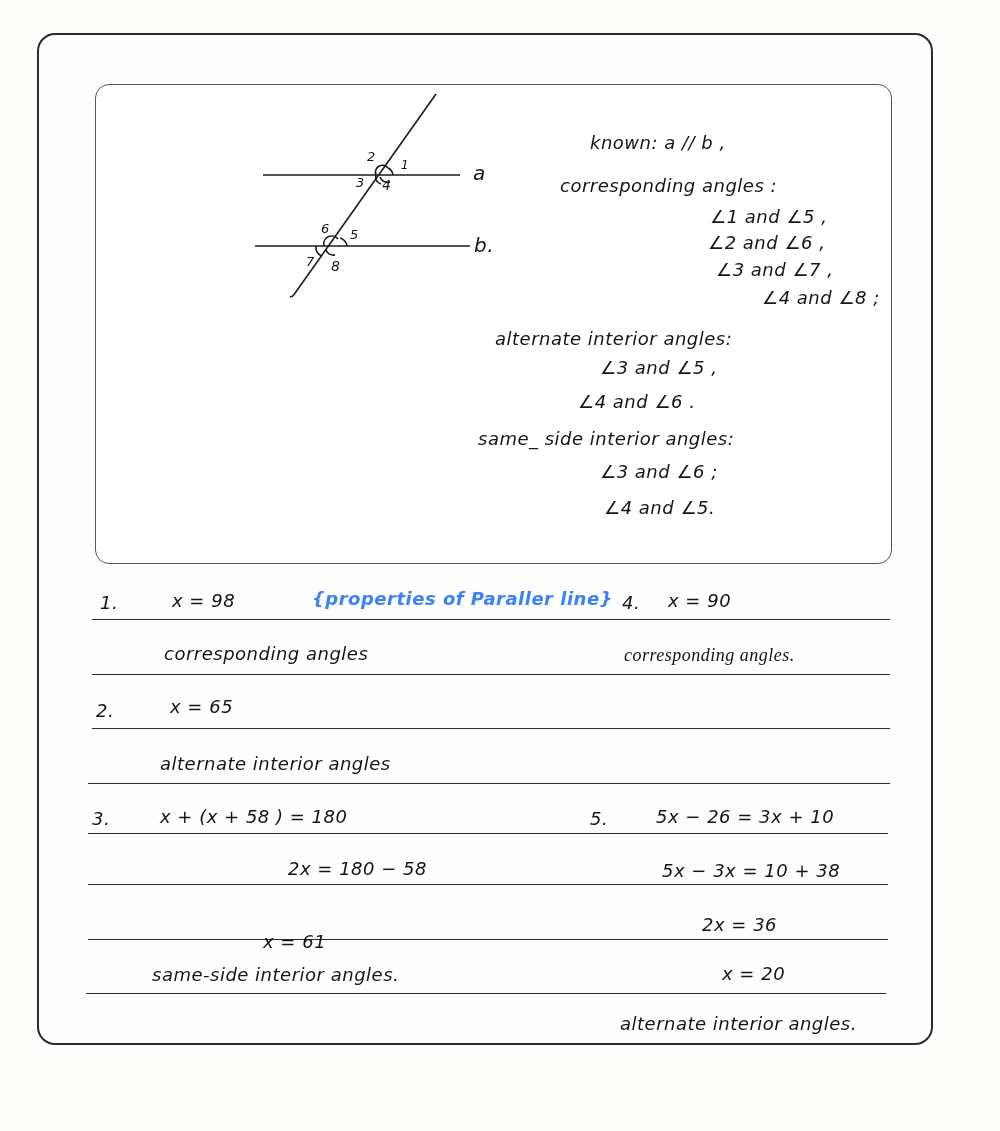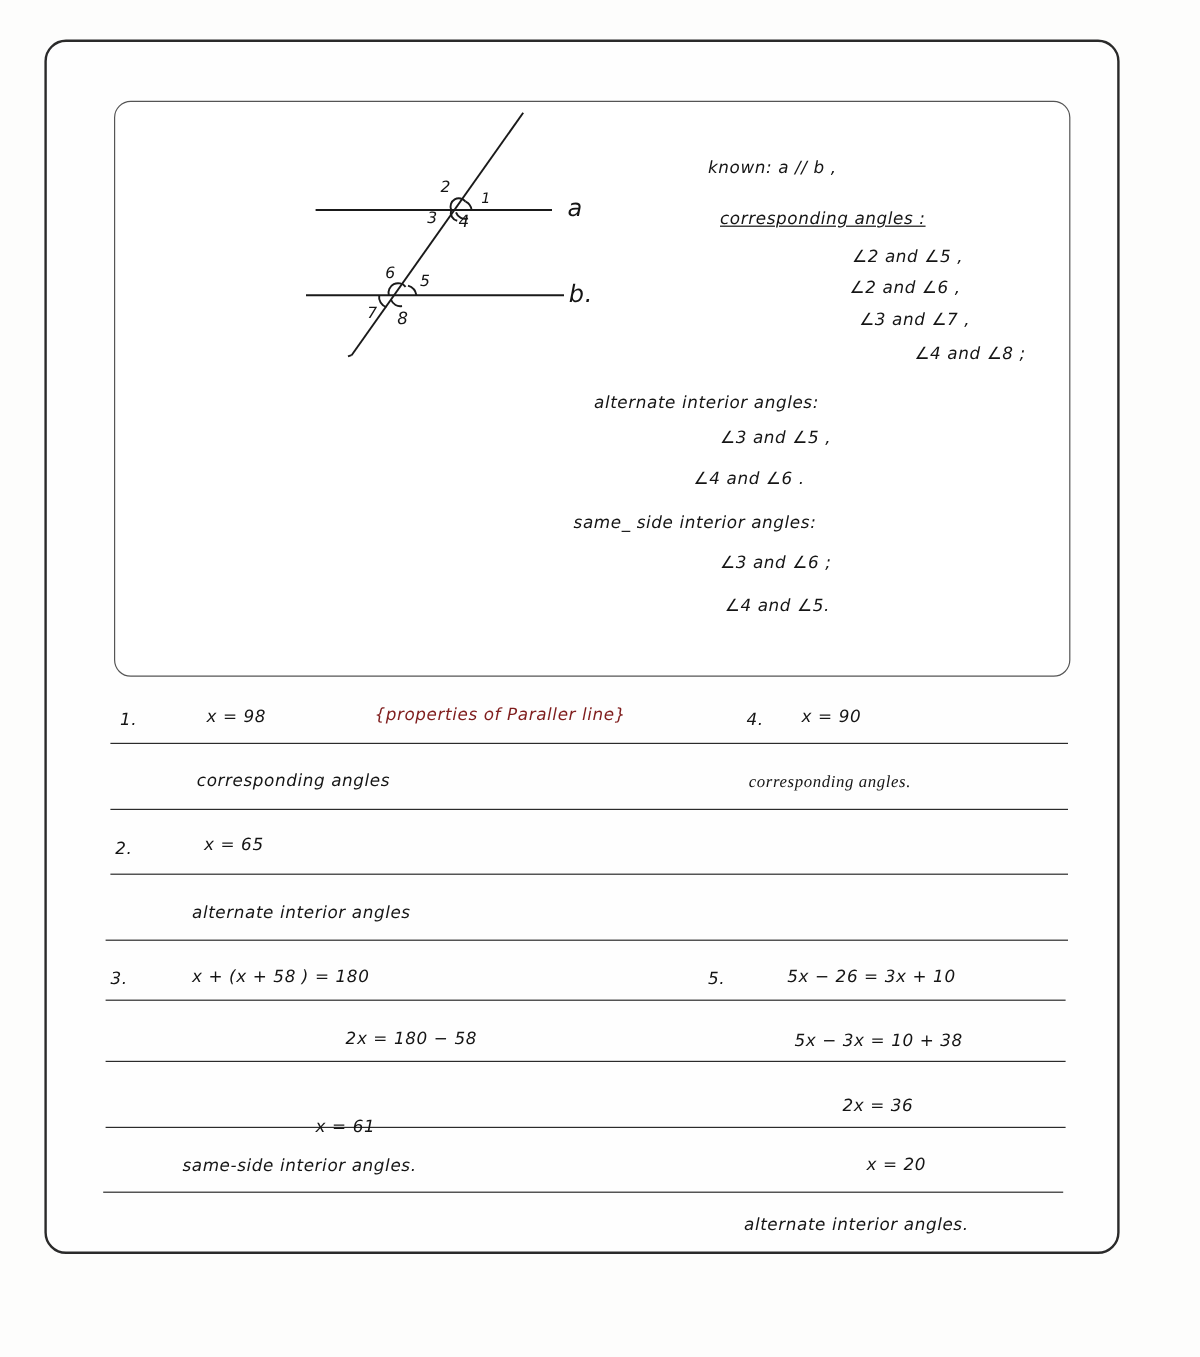--- a/index.html
+++ b/index.html
@@ -9,22 +9,22 @@
   }
   .outer {
     position: absolute; left: 37px; top: 33px; width: 896px; height: 1012px;
     border: 2px solid #2a2a2a; border-radius: 18px; box-sizing: border-box; background: #fefefe;
   }
   .inner {
     position: absolute; left: 95px; top: 84px; width: 797px; height: 480px;
     border: 1.6px solid #555; border-radius: 14px; box-sizing: border-box; background: #fff;
   }
   .hw { position: absolute; white-space: nowrap; font-family: "DejaVu Sans", sans-serif; font-style: italic; font-size: 20px; color: #151515; letter-spacing: 0.5px; }
-  .hw.sm { font-size: 14px; }
-  .hw.red { color: #7f1d1d; }
+  .hw.sm { font-size: 18px; }
+  .hw.red { color: #3b82f6; font-weight: bold; }
   .rule { position: absolute; height: 0; border-top: 1.8px solid #2b2b2b; }
   svg { position: absolute; left: 0; top: 0; }
 </style>
 </head>
 <body>
 
 <div class="outer"></div>
 <div class="inner"></div>
 
 <svg width="1000" height="1131">
@@ -51,22 +51,22 @@
 <div class="hw sm" style="left:356px;top:175px;font-size:13px;">3</div>
 <div class="hw sm" style="left:382px;top:177px;font-size:14px;">4</div>
 <div class="hw sm" style="left:321px;top:221px;font-size:13px;">6</div>
 <div class="hw sm" style="left:350px;top:227px;font-size:13px;">5</div>
 <div class="hw sm" style="left:306px;top:254px;font-size:13px;">7</div>
 <div class="hw sm" style="left:331px;top:258px;font-size:14px;">8</div>
 <div class="hw" style="left:473px;top:161px;">a</div>
 <div class="hw" style="left:474px;top:233px;">b.</div>
 
 <div class="hw sm" style="left:590px;top:132px;">known: a // b ,</div>
-<div class="hw sm" style="left:600px;top:175px;text-decoration:underline;">corresponding   angles :</div>
-<div class="hw sm" style="left:710px;top:206px;">∠2  and ∠5 ,</div>
+<div class="hw sm" style="left:560px;top:175px;">corresponding   angles :</div>
+<div class="hw sm" style="left:710px;top:206px;">∠1  and ∠5 ,</div>
 <div class="hw sm" style="left:708px;top:232px;">∠2   and ∠6 ,</div>
 <div class="hw sm" style="left:716px;top:259px;">∠3  and ∠7 ,</div>
 <div class="hw sm" style="left:718px;top:287px;margin-left:44px;">∠4  and ∠8 ;</div>
 <div class="hw sm" style="left:495px;top:328px;">alternate  interior  angles:</div>
 <div class="hw sm" style="left:600px;top:357px;">∠3    and  ∠5 ,</div>
 <div class="hw sm" style="left:578px;top:391px;">∠4    and ∠6 .</div>
 <div class="hw sm" style="left:478px;top:428px;">same_ side   interior   angles:</div>
 <div class="hw sm" style="left:600px;top:461px;">∠3   and    ∠6  ;</div>
 <div class="hw sm" style="left:604px;top:497px;">∠4   and    ∠5.</div>
 

